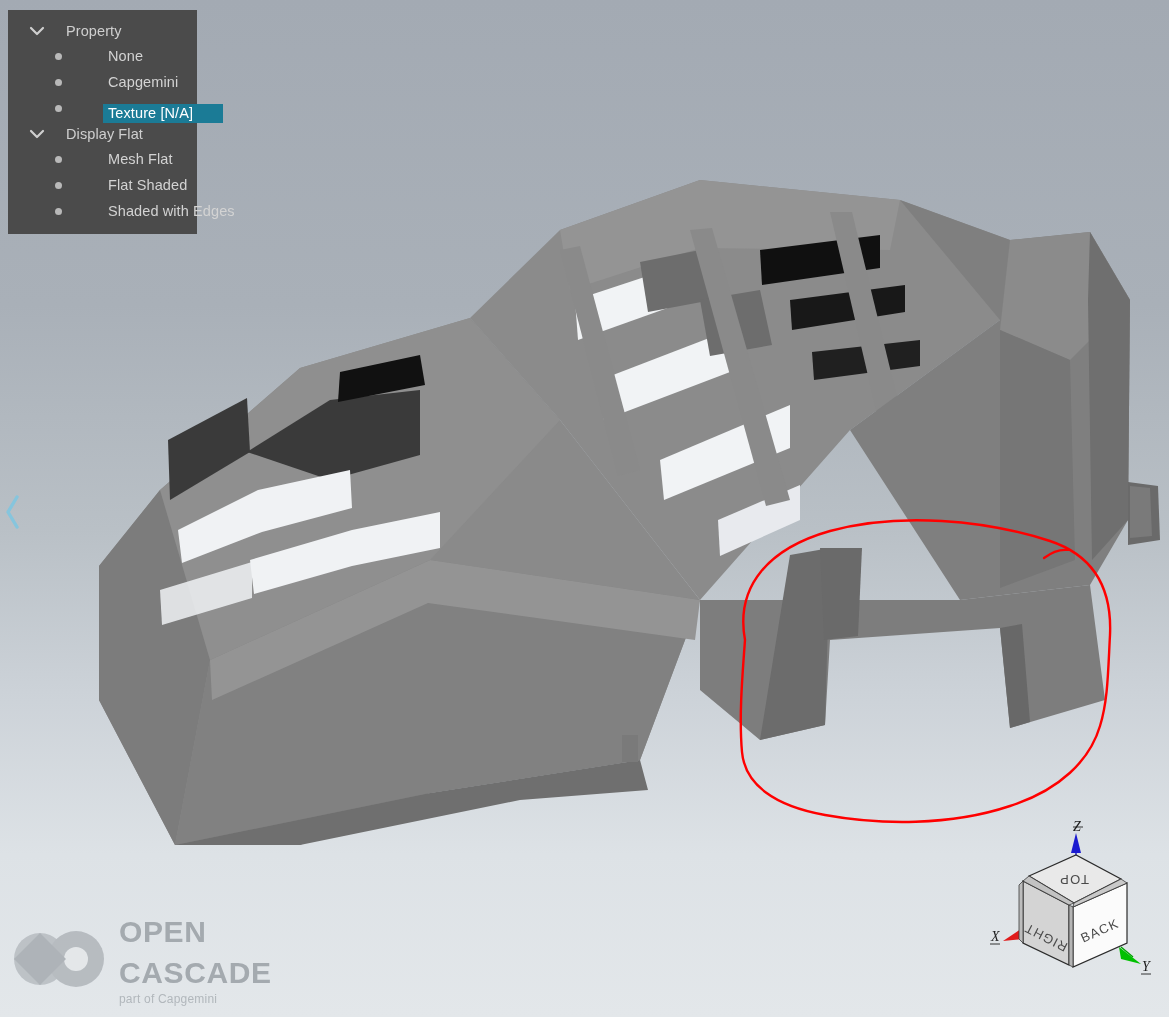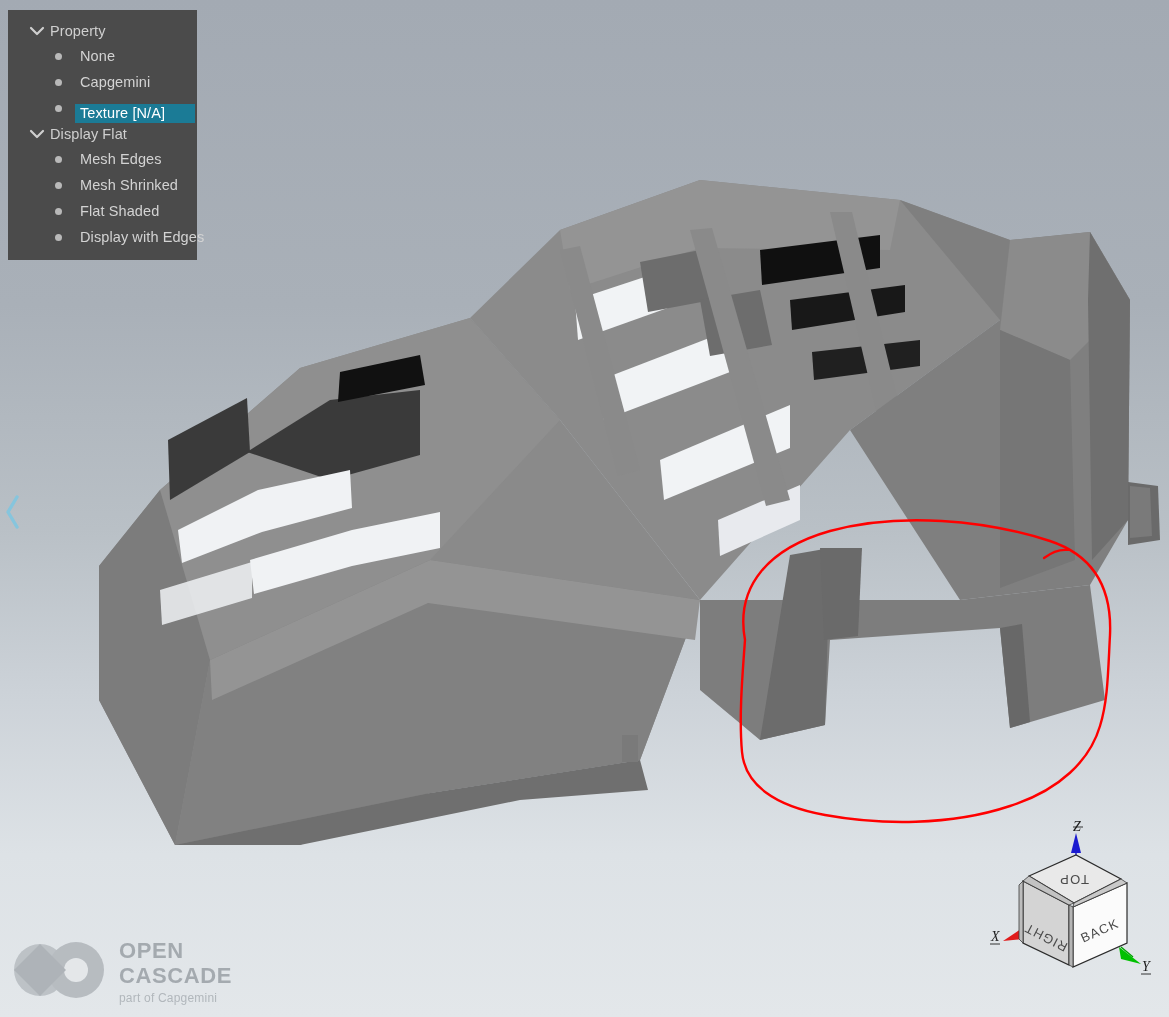--- a/index.html
+++ b/index.html
@@ -28,45 +28,45 @@
     background:#4b4b4b;
     padding:8px 0 10px 0;
     box-sizing:border-box;
     user-select:none;
   }
   .group-header{
     display:flex;align-items:center;height:25px;padding-left:18px;cursor:pointer;
   }
   .group-header .chev{width:22px;height:22px;display:block;flex:0 0 22px;}
   .group-header .glabel{
-    color:#cfcfcf;font-size:14.5px;margin-left:2px;letter-spacing:.1px;
+    color:#cfcfcf;font-size:14.5px;margin-left:18px;letter-spacing:.1px;
   }
   .menu-item{
-    display:flex;align-items:center;height:26px;padding-left:47px;cursor:pointer;
+    display:flex;align-items:center;height:26px;padding-left:47px;cursor:pointer;gap:28px;
   }
   .menu-item .dot{
     width:7px;height:7px;border-radius:50%;background:#b9b9b9;flex:0 0 7px;
   }
   .menu-item .ilabel{
     color:#d3d3d3;font-size:14.5px;margin-left:13px;padding:1px 5px 2px 5px;
     white-space:nowrap;letter-spacing:.1px;
   }
   .menu-item.selected .ilabel{
     background:#1b7b96;color:#ffffff;min-width:110px;margin-top:10px;
   }
   
   #logo{
     position:absolute;left:12px;bottom:12px;display:flex;align-items:center;opacity:.85;
   }
   #logo .mark{flex:0 0 auto;}
   #logo .words{margin-left:11px;line-height:1;}
   #logo .w1,#logo .w2{
-    color:#9aa0a6;font-size:22px;font-weight:bold;letter-spacing:.6px;display:block;
-  }
-  #logo .w2{margin-top:3px;}
+    color:#9aa0a6;font-size:30px;font-weight:bold;letter-spacing:.6px;display:block;
+  }
+  #logo .w2{margin-top:11px;}
   #logo .w3{
     color:#a9afb4;font-size:12px;display:block;margin-top:5px;letter-spacing:.2px;
   }
   
   #view-cube{position:absolute;right:8px;bottom:28px;width:180px;height:170px;}
   .cube-face-text{font-family:"Liberation Sans", sans-serif;font-size:13px;fill:#4a4a4a;letter-spacing:1.2px;}
   .axis-text{font-family:"Liberation Serif", serif;font-size:14px;font-style:italic;}
   
   #annotation{position:absolute;left:0;top:0;width:1169px;height:1017px;pointer-events:none;}
 </style>
@@ -190,33 +190,29 @@
       <span class="chev">
         <svg width="22" height="22" viewBox="0 0 22 22">
           <path d="M5 8 L11 14 L17 8" fill="none" stroke="#cfcfcf" stroke-width="2.2" stroke-linecap="round" stroke-linejoin="round"></path>
         </svg>
       </span>
       <span class="glabel">Display Flat</span>
     </div>
 
     <div class="menu-item">
       <span class="dot"></span>
-      <span class="ilabel">Mesh Edges</span>
-    </div>
-    <div class="menu-item">
-      <span class="dot"></span>
-      <span class="ilabel">Mesh Shrinked</span>
+      <span class="ilabel">Mesh Flat</span>
     </div>
     <div class="menu-item">
       <span class="dot"></span>
       <span class="ilabel">Flat Shaded</span>
     </div>
     <div class="menu-item">
       <span class="dot"></span>
-      <span class="ilabel">Display with Edges</span>
+      <span class="ilabel">Shaded with Edges</span>
     </div>
   </div>
 
   <div id="logo">
     <span class="mark">
       <svg width="96" height="62" viewBox="0 0 96 62">
         <circle cx="28" cy="31" r="26" fill="#b7bcc1"></circle>
         <circle cx="64" cy="31" r="28" fill="#b0b5ba"></circle>
         <circle cx="64" cy="31" r="12" fill="#e5e8ea"></circle>
         <path d="M28 5 L54 31 L28 57 L2 31 Z" fill="#a6abb0"></path>

